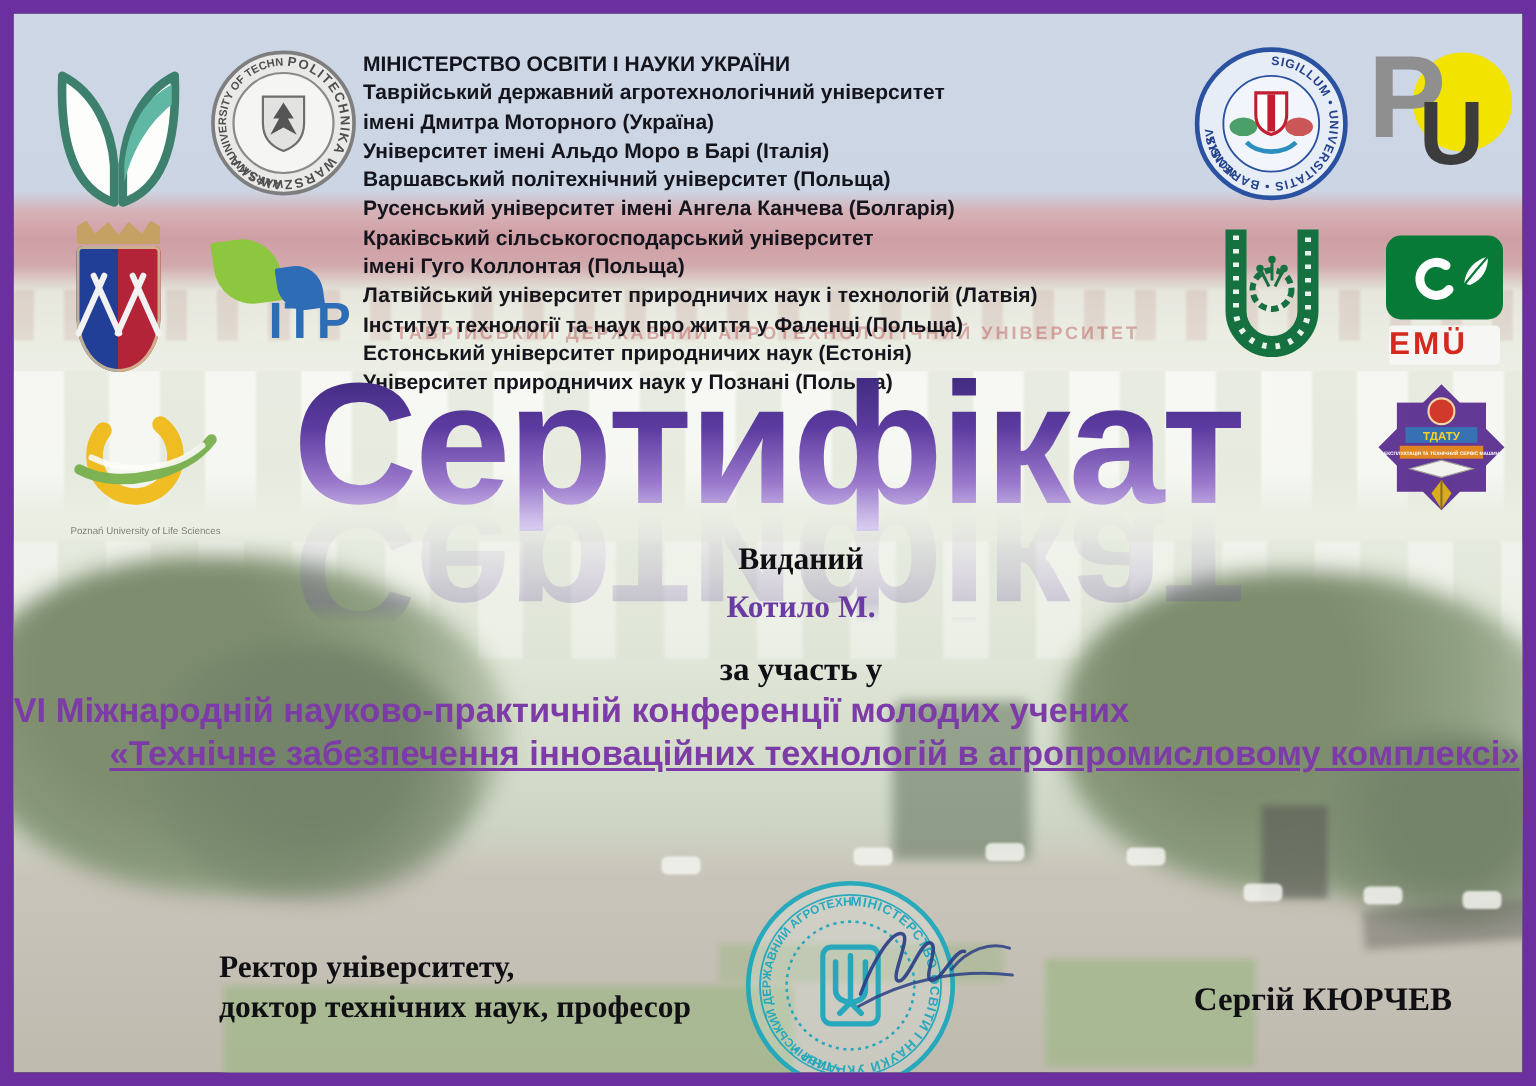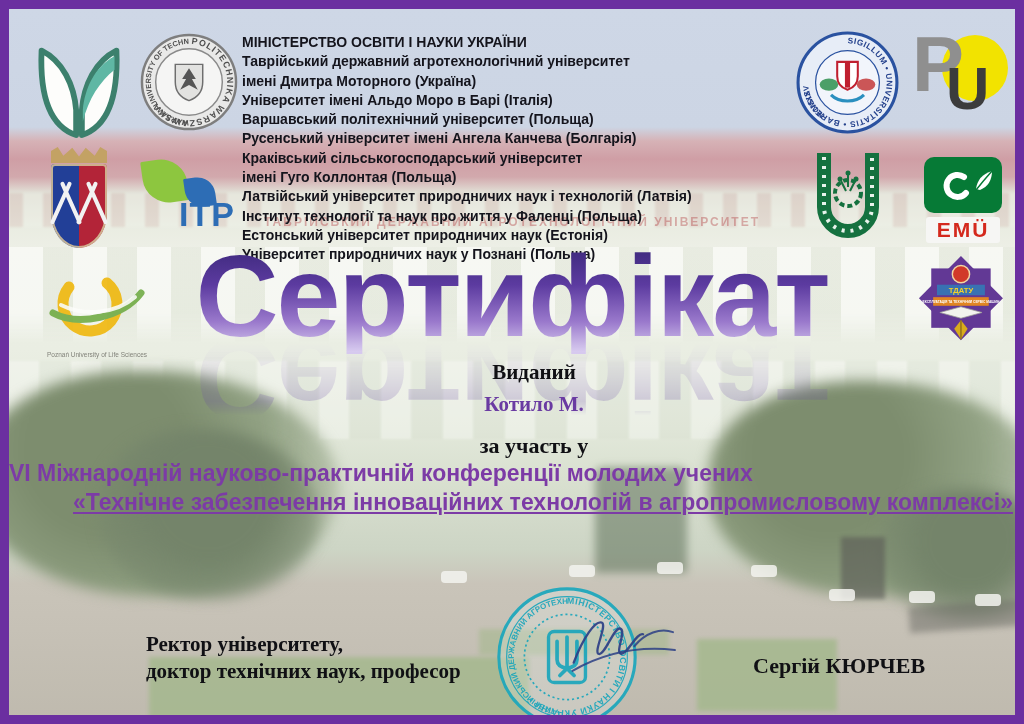--- a/index.html
+++ b/index.html
@@ -58,21 +58,21 @@
   
   .serif{font-family:"Liberation Serif",serif;font-weight:bold;color:#101014;margin-left:44px;}
   .issued{left:0;right:0;top:351px;text-align:center;font-size:21px;}
   .recipient{left:0;right:0;top:383px;text-align:center;font-size:21px;color:#6a3ba2;}
   .participation{left:0;right:0;top:424px;text-align:center;font-size:22px;}
   .conf1{left:0;right:0;top:451px;text-align:left;font-weight:bold;font-size:23px;color:#7c3ba6;}
   .conf2{left:50%;top:479px;transform:translateX(-50%);width:952px;text-align:center;
     font-weight:bold;font-size:23px;line-height:29px;color:#7c3ba6;text-decoration:underline;margin-left:31px;}
   .date-loc{left:0;right:0;top:541px;text-align:center;font-size:18px;}
   .rector{left:93px;top:622px;font-size:21px;line-height:27px;}
-  .signer{left:700px;top:644px;width:215px;text-align:left;font-size:22px;}
+  .signer{left:700px;top:644px;width:215px;text-align:right;font-size:22px;}
   
   .logo{display:block;}
   .leaf-logo{left:22px;top:22px;width:96px;height:112px;}
   .pw-seal{left:131px;top:24px;width:98px;height:98px;}
   .krakow-crest{left:38px;top:138px;width:64px;height:104px;}
   .crown{position:absolute;left:4px;top:0;width:56px;height:16px;background:#c3a264;
     clip-path:polygon(0 100%,0 25%,12% 0,22% 55%,38% 5%,50% 60%,62% 5%,78% 55%,88% 0,100% 25%,100% 100%);}
   .shield{position:absolute;left:4px;top:17px;width:56px;height:84px;
     background:linear-gradient(90deg,#223f97 50%,#b32438 50%);
     border-radius:4px 4px 50% 50%/4px 4px 42% 42%;box-shadow:inset 0 0 0 2px rgba(210,190,150,.9);}
@@ -86,21 +86,21 @@
   .poznan-caption{position:absolute;left:0;right:0;top:82px;text-align:center;font-size:6.5px;color:#6e6e66;}
   .bari-seal{left:787px;top:22px;width:103px;height:103px;}
   .pu-logo{left:903px;top:24px;width:102px;height:98px;}
   .pu-circle{position:absolute;left:30px;top:2px;width:66px;height:66px;border-radius:50%;background:#f2e300;}
   .pu-p{position:absolute;left:0;top:-8px;font-size:78px;font-weight:bold;color:#8f8f8f;line-height:1;}
   .pu-u{position:absolute;left:34px;top:26px;font-size:60px;font-weight:bold;color:#3c3c3c;line-height:1;}
   .tsatu-logo{left:799px;top:140px;width:80px;height:104px;}
   .emu-logo{left:915px;top:148px;width:80px;height:90px;}
   .emu-top{position:absolute;left:0;top:0;width:78px;height:56px;background:#067a36;border-radius:10px;}
   .emu-band{position:absolute;left:2px;top:60px;width:74px;height:26px;background:#f6f6f4;border-radius:3px;
-    text-align:center;font-size:21px;font-weight:bold;color:#d4291d;line-height:26px;letter-spacing:2px;}
+    font-size:21px;font-weight:bold;color:#d4291d;line-height:26px;letter-spacing:2px;}
   .faculty-emblem{left:902px;top:246px;width:98px;height:92px;opacity:.95;}
   
   .seal{left:487px;top:577px;width:142px;height:142px;opacity:.92;}
   .signature{left:553px;top:596px;width:130px;height:78px;transform:rotate(-6deg);}
 </style>
 </head>
 <body>
 
 <div class="certificate">
 

